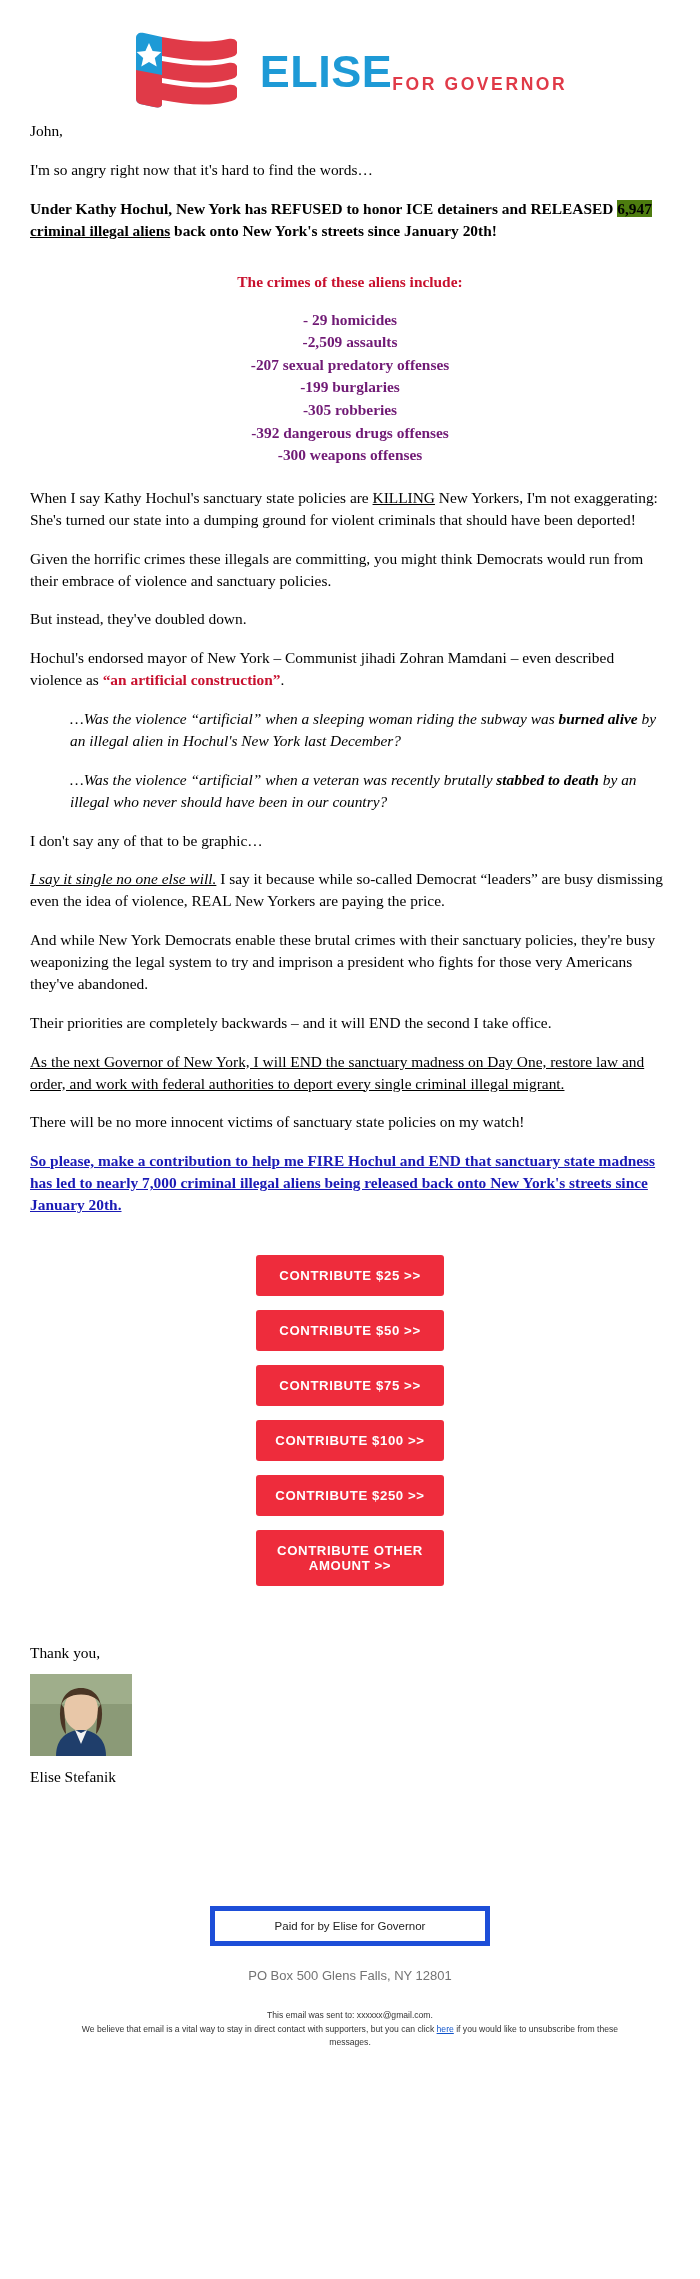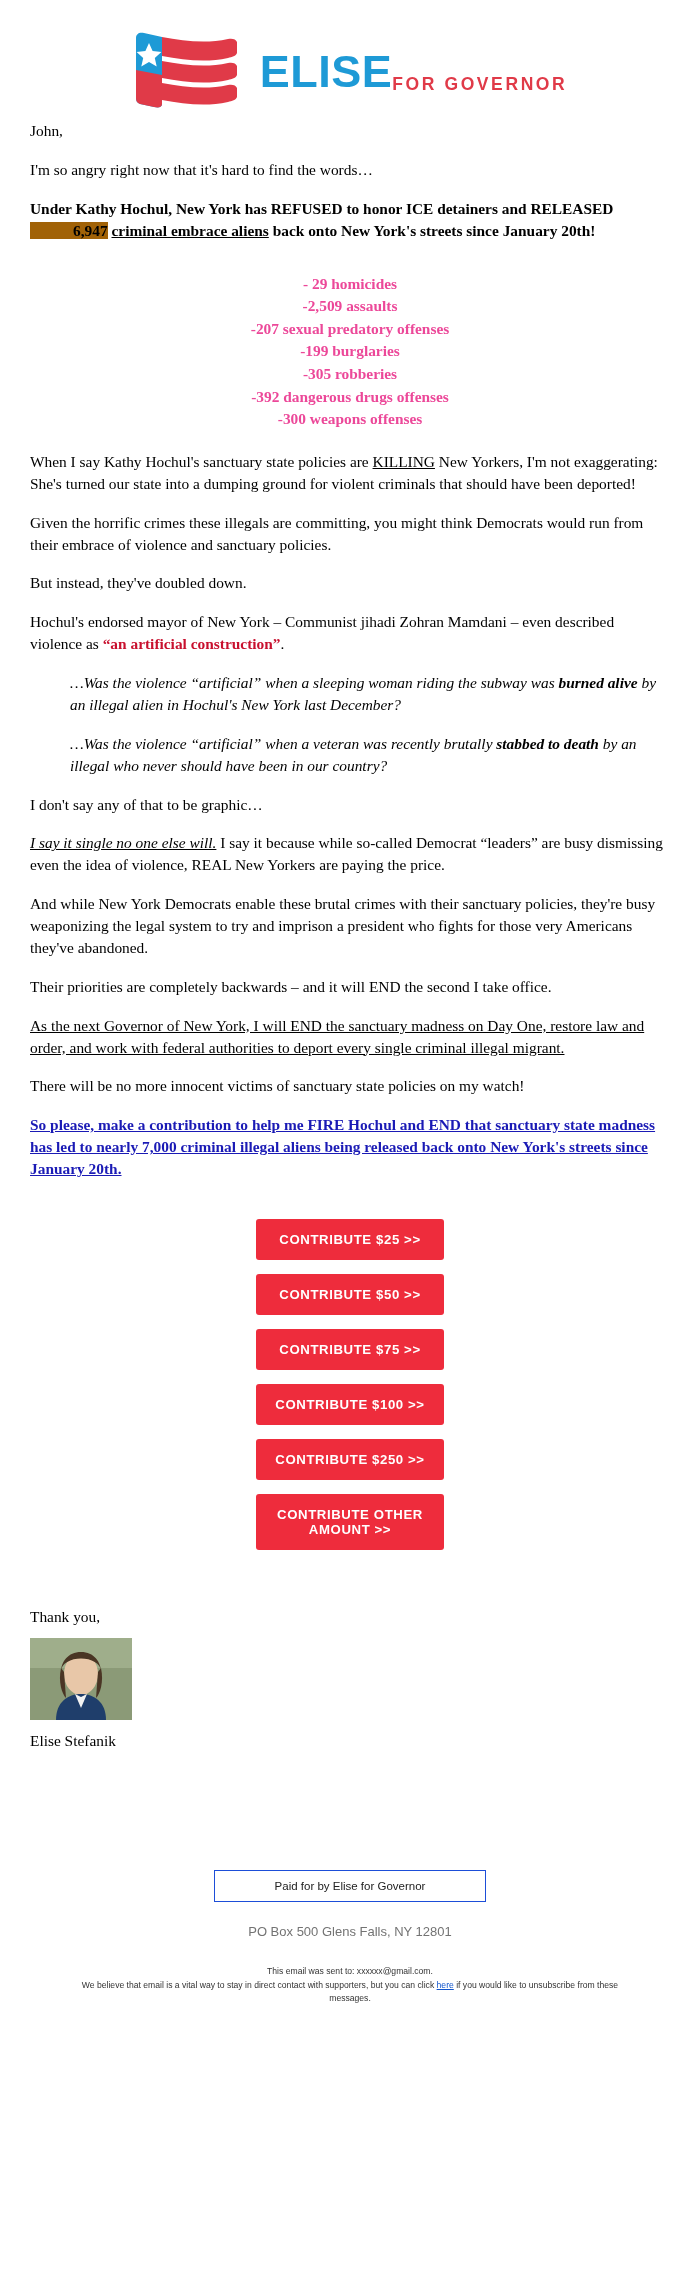--- a/index.html
+++ b/index.html
@@ -62,40 +62,40 @@
   }
   p.copy {
     font-size: 15.4px;
     line-height: 1.42;
     margin: 0 0 17px 0;
     text-align: left;
   }
   .b { font-weight: bold; }
   .u { text-decoration: underline; }
   .i { font-style: italic; }
-  .hl { background: #a16207; padding-left: 43px; }
+  .hl { background: #4d7c0f; }
   .red { color: #c8102e; }
   .blue-link {
     color: #1a1ab5;
     text-decoration: underline;
     font-weight: bold;
   }
   .crimes-head {
     text-align: center;
     color: #c8102e;
     font-weight: bold;
     font-size: 15.4px;
     margin: 0 0 18px 0;
   }
   .crimes-list {
     margin: 0 0 20px 0;
   }
   .crimes-list div {
     text-align: center;
-    color: #ec4899;
+    color: #701a75;
     font-weight: bold;
     font-size: 15.4px;
     line-height: 1.47;
   }
 
   blockquote.quote {
     margin: 0 0 17px 0;
     padding-left: 40px;
     font-style: italic;
     font-size: 15.4px;
@@ -148,21 +148,21 @@
   }
 
   
   .footer {
     padding: 120px 0 0 0;
     text-align: center;
     font-family: "Liberation Sans", sans-serif;
   }
   .paid-box {
     display: inline-block;
-    border: 1px solid #1d4ed8;
+    border: 5px solid #1d4ed8;
     padding: 9px 60px;
     font-size: 11.5px;
     color: #222;
     background: #fff;
   }
   .po-box {
     margin-top: 22px;
     font-size: 13px;
     color: #737373;
   }
@@ -201,24 +201,25 @@
       </span>
     </div>
   </div>
 
   <div class="body-wrap">
 
     <p class="copy">John,</p>
 
     <p class="copy">I'm so angry right now that it's hard to find the words…</p>
 
-    <p class="copy b"><span>Under Kathy Hochul, New York has REFUSED to honor ICE detainers and RELEASED </span><span class="hl">6,947</span><span> </span><span class="u">criminal embrace aliens</span><span> back onto New York's streets since January 20th!</span></p>
+    <p class="copy b"><span>Under Kathy Hochul, New York has REFUSED to honor ICE detainers and RELEASED </span><span class="hl">6,947</span><span> </span><span class="u">criminal illegal aliens</span><span> back onto New York's streets since January 20th!</span></p>
 
     <div class="spacer-sm"></div>
 
+    <p class="crimes-head">The crimes of these aliens include:</p>
 
     <div class="crimes-list">
       <div>- 29 homicides</div>
       <div>-2,509 assaults</div>
       <div>-207 sexual predatory offenses</div>
       <div>-199 burglaries</div>
       <div>-305 robberies</div>
       <div>-392 dangerous drugs offenses</div>
       <div>-300 weapons offenses</div>
     </div>

